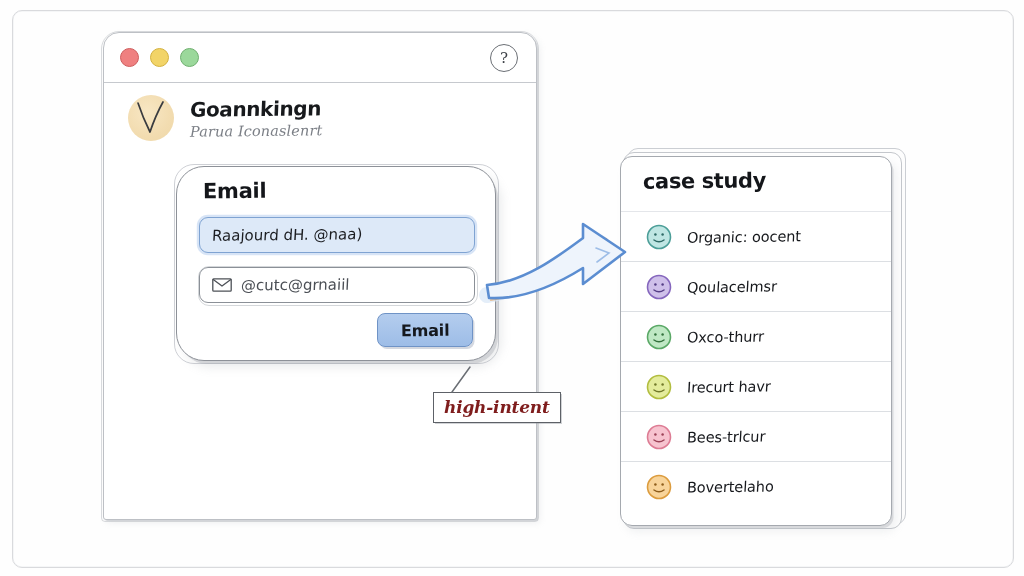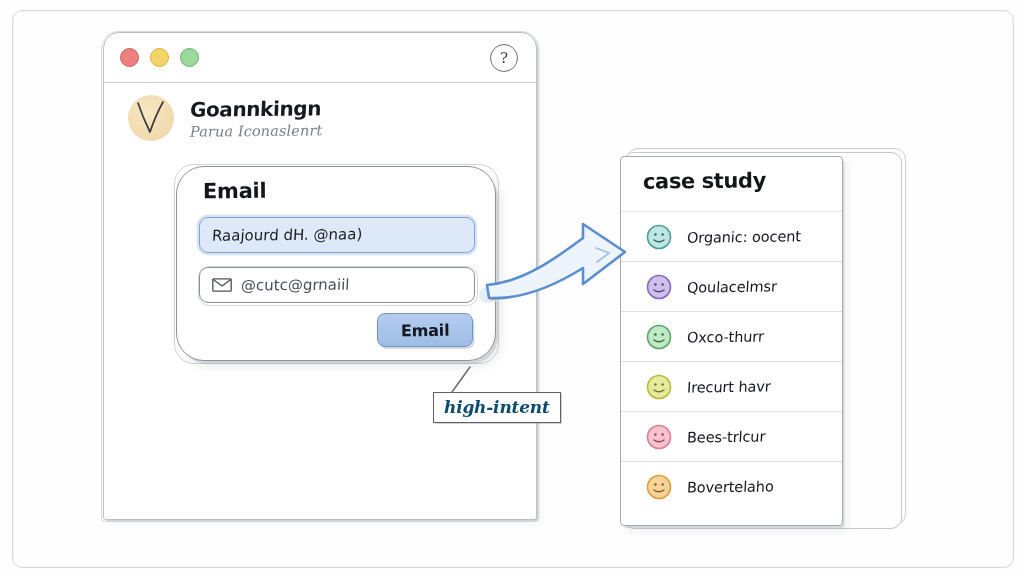--- a/index.html
+++ b/index.html
@@ -237,21 +237,21 @@
     padding: 4px 10px 5px 10px;
     background: #ffffff;
     border: 1.4px solid #5d6167;
     box-shadow: 1.5px 1.5px 0 -0.5px rgba(140,145,152,.4);
   }
   .callout-label {
     font-family: "DejaVu Serif", serif;
     font-style: italic;
     font-size: 17px;
     font-weight: 700;
-    color: #0c4a6e;
+    color: #7f1d1d;
     white-space: nowrap;
     letter-spacing: -0.2px;
   }
 
   
   .stack-back-2 {
     position: absolute;
     left: 627px; top: 148px;
     width: 277px; height: 375px;
     border: 1.1px solid #cbced3;
@@ -262,24 +262,24 @@
     position: absolute;
     left: 623px; top: 152px;
     width: 277px; height: 375px;
     border: 1.1px solid #c4c7cc;
     border-radius: 11px;
     background: #fefefe;
   }
   .case-panel {
     position: absolute;
     left: 620px; top: 156px;
-    width: 223px; height: 370px;
+    width: 272px; height: 370px;
     background: #ffffff;
     border: 1.5px solid #a5a9af;
-    border-radius: 4px;
+    border-radius: 12px;
     box-sizing: border-box;
     box-shadow: 2.5px 3px 0 -1px rgba(150,155,162,.28),
                 5px 6px 9px rgba(155,160,168,.14);
     overflow: hidden;
   }
   .case-title {
     position: absolute;
     left: 22px; top: 12px;
     font-size: 21px;
     font-weight: 700;

